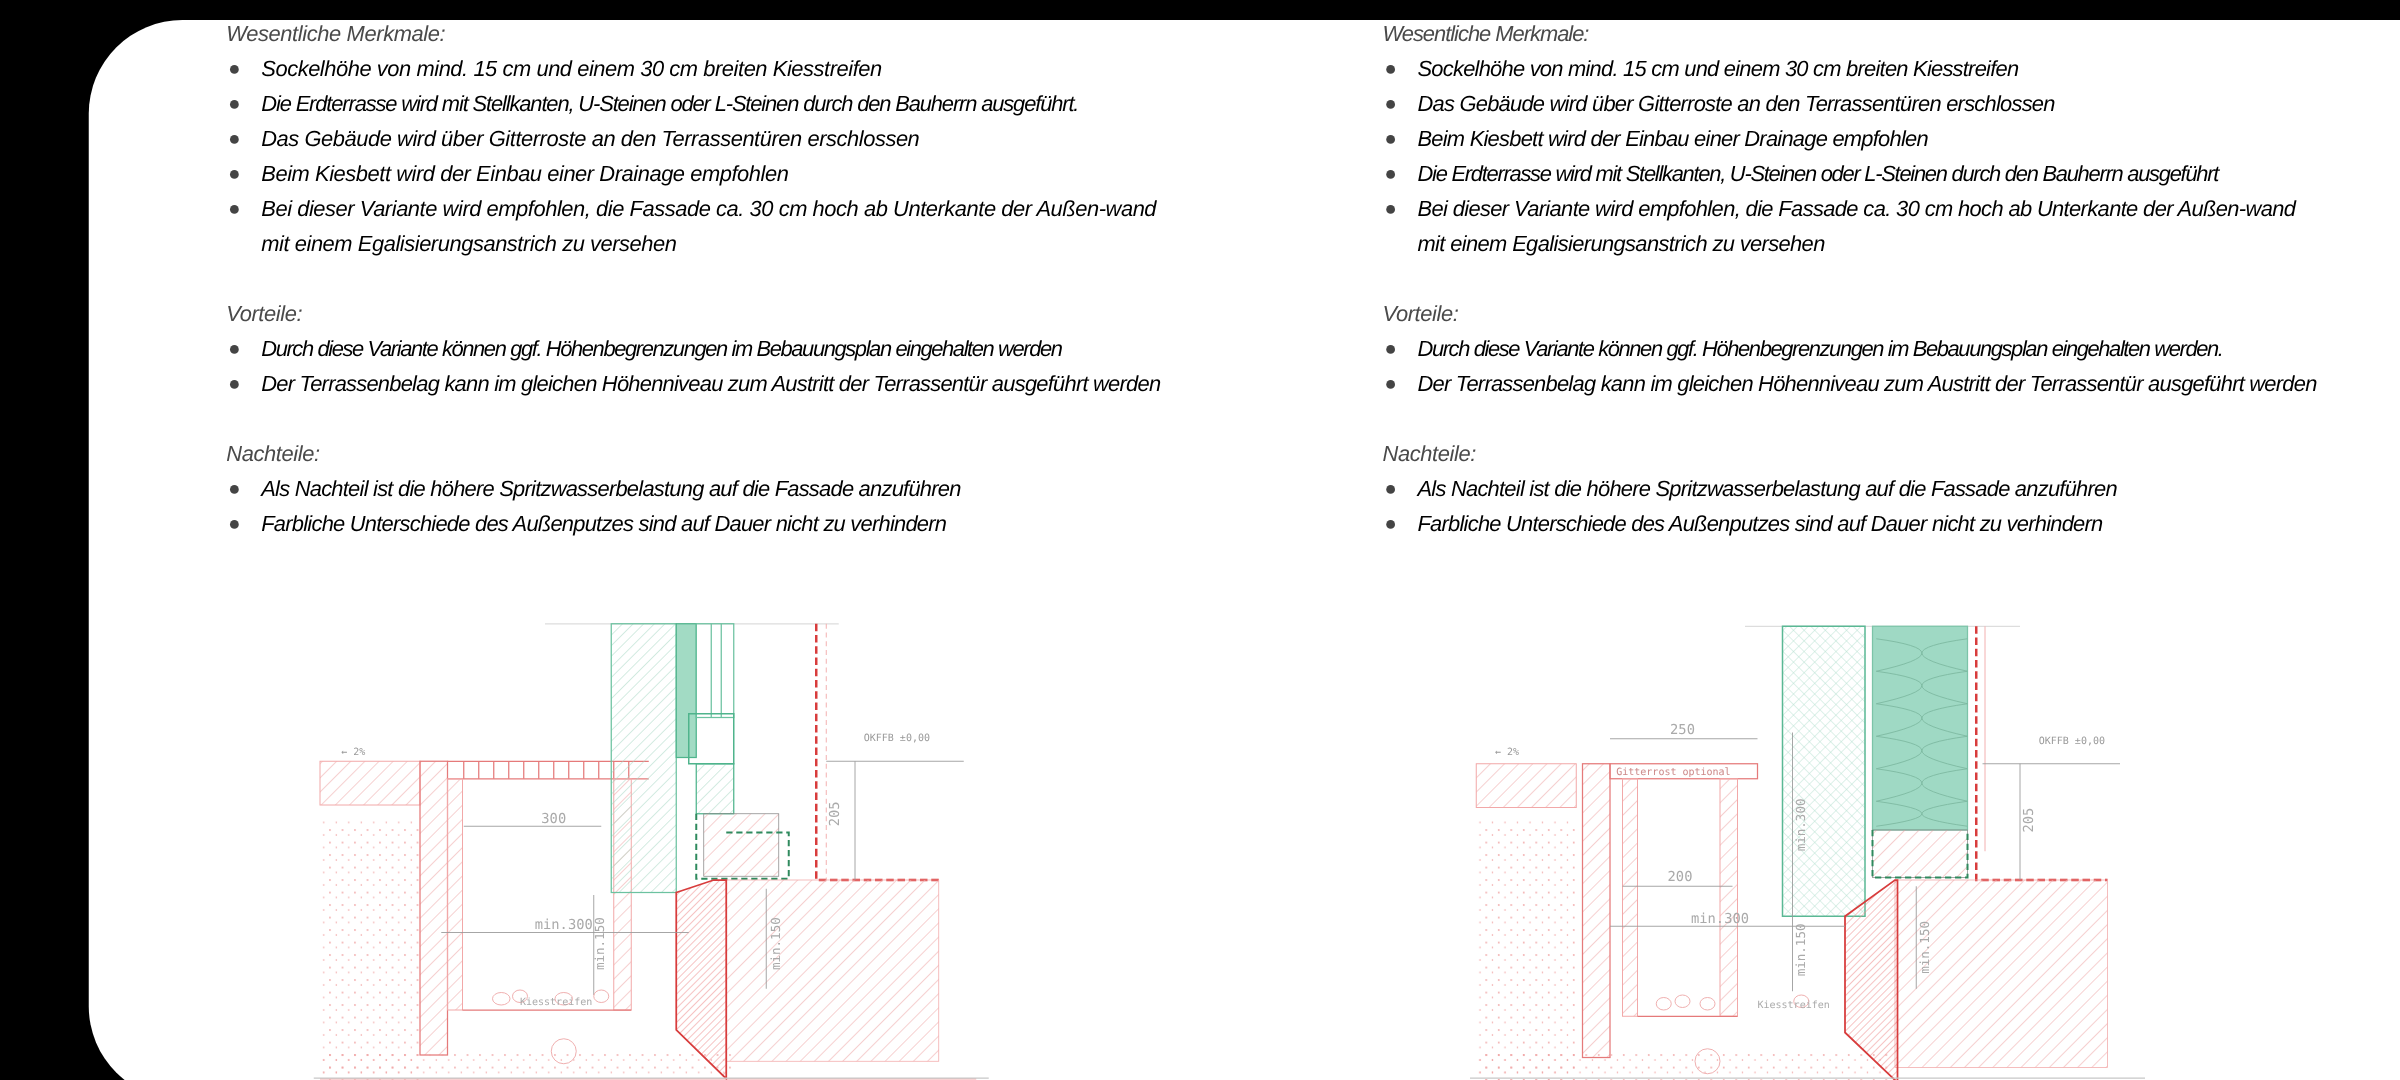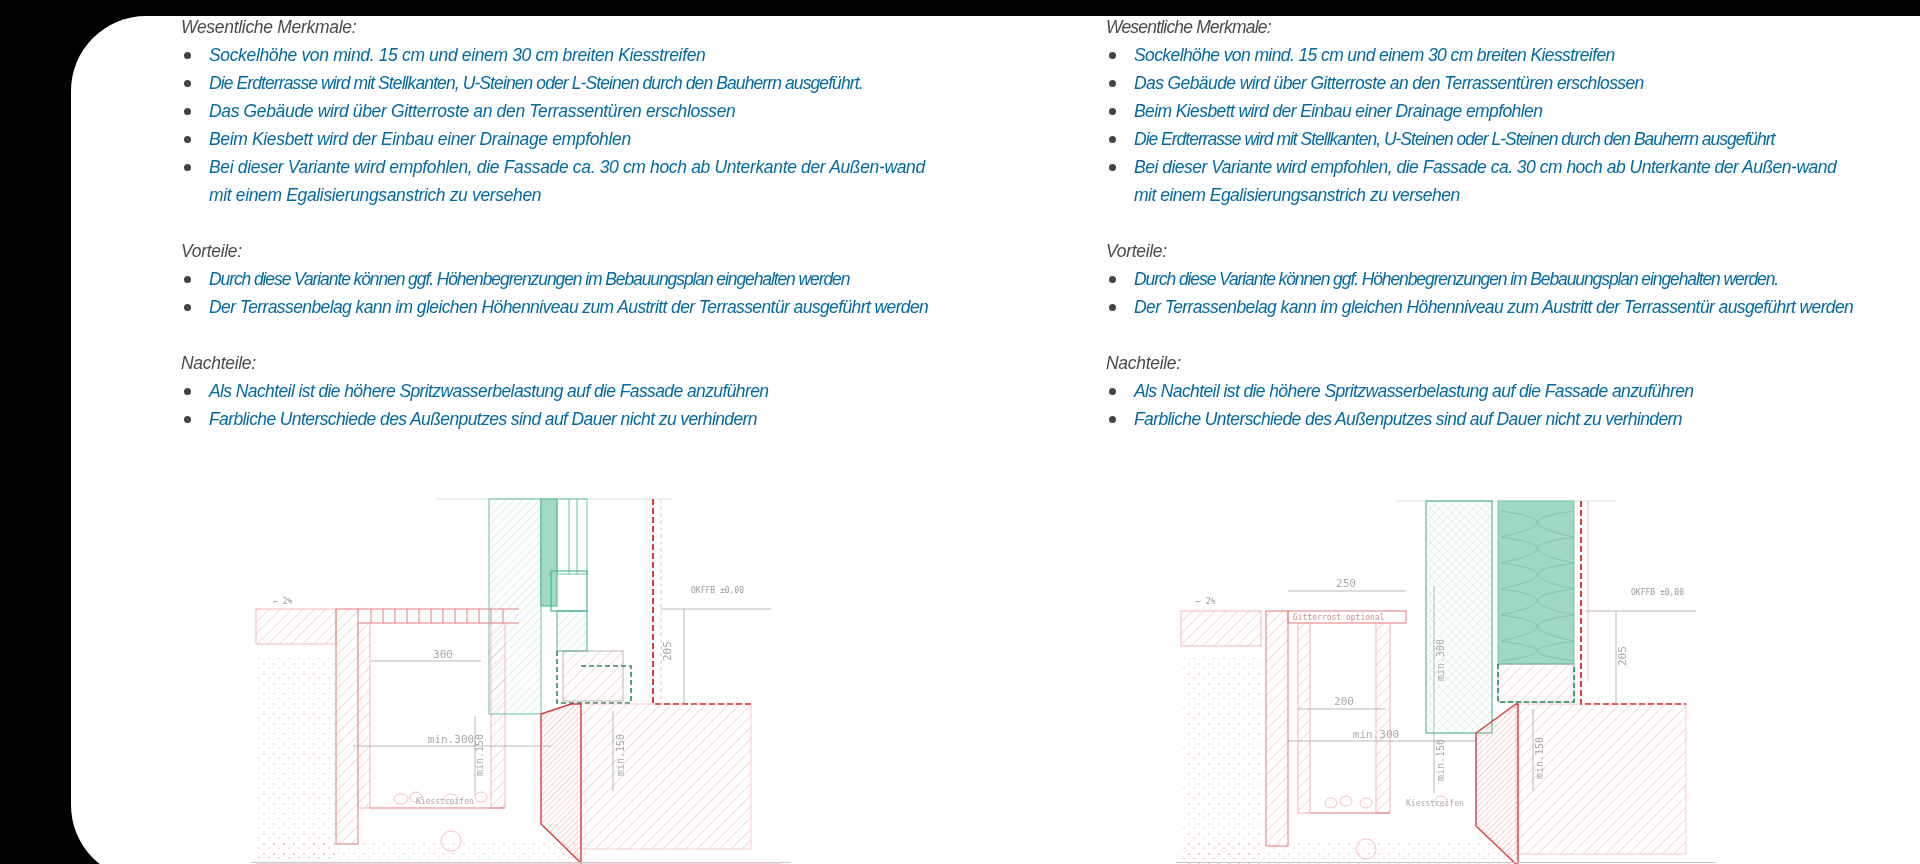--- a/index.html
+++ b/index.html
@@ -29,21 +29,21 @@
   }
   .section-heading.first { margin-top: -3px; }
 
   ul.bullets { list-style: none; }
   ul.bullets li {
     position: relative;
     padding-left: 28px;
     font-style: italic;
     font-size: 17.5px;
     line-height: 28px;
-    color: #0369a1;
+    color: #000000;
     letter-spacing: -0.35px;
   }
   ul.bullets li .dot {
     position: absolute; left: 3px; top: 11px;
     width: 7px; height: 7px; border-radius: 50%; background: #444;
   }
   .gap { height: 28px; }
 
   .figure {
     position: absolute; top: 475px; width: 560px; height: 389px;

